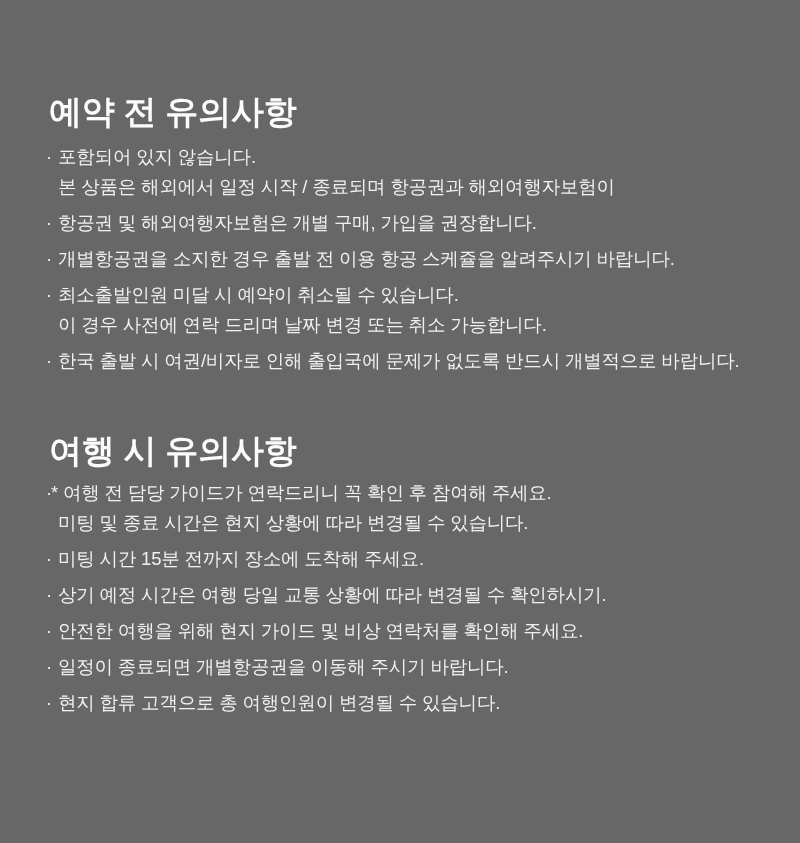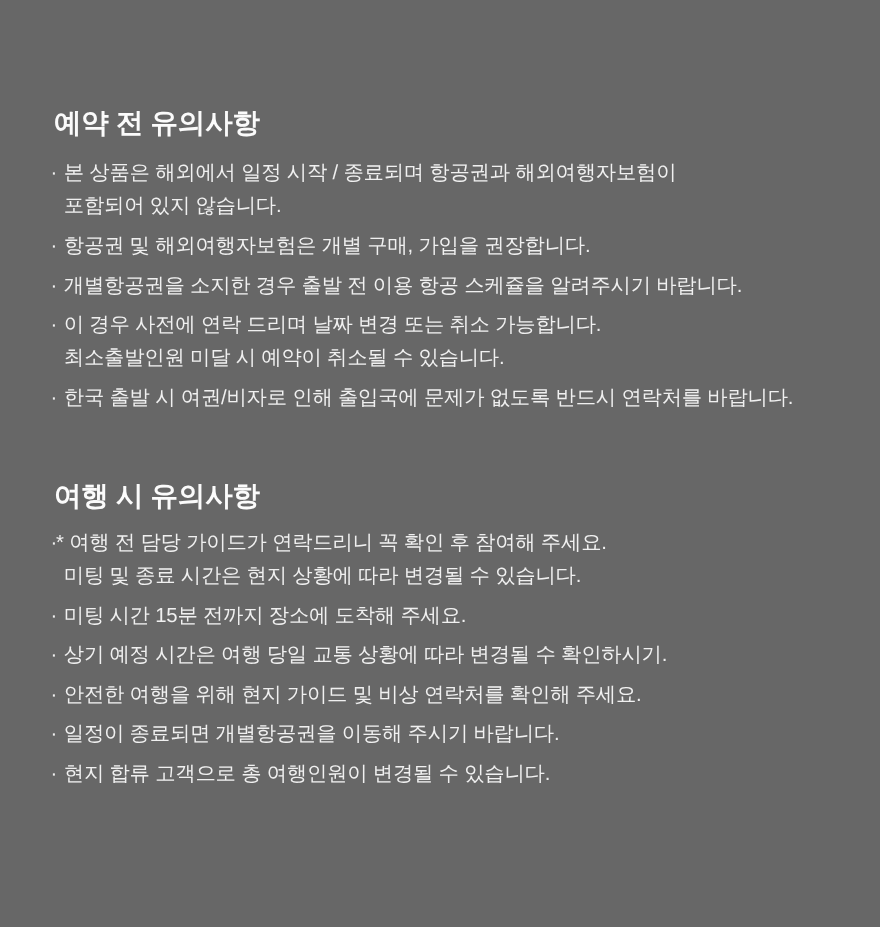--- a/index.html
+++ b/index.html
@@ -17,21 +17,21 @@
   .content {
     padding: 97px 40px 0 46px;
   }
   .section {
     margin: 0;
   }
   .section + .section {
     margin-top: 60px;
   }
   .section-title {
-    font-size: 25px;
+    font-size: 33px;
     line-height: 30px;
     font-weight: 700;
     color: #fbfbfb;
     margin: 0 0 15px 3px;
   }
   .section:nth-child(2) .section-title {
     margin-bottom: 12px;
   }
   .items {
     margin: 0;
@@ -63,39 +63,39 @@
 </head>
 <body>
 
 <div class="content">
 
   <div class="section">
     <h2 class="section-title">예약 전 유의사항</h2>
     <ul class="items">
       <li class="item">
         <span class="bullet">·</span>
+        <div class="line cont">포함되어 있지 않습니다.</div>
         <div class="line main">본 상품은 해외에서 일정 시작 / 종료되며 항공권과 해외여행자보험이</div>
-        <div class="line cont">포함되어 있지 않습니다.</div>
       </li>
       <li class="item">
         <span class="bullet">·</span>
         <div class="line main">항공권 및 해외여행자보험은 개별 구매, 가입을 권장합니다.</div>
       </li>
       <li class="item">
         <span class="bullet">·</span>
         <div class="line main">개별항공권을 소지한 경우 출발 전 이용 항공 스케쥴을 알려주시기 바랍니다.</div>
       </li>
       <li class="item">
         <span class="bullet">·</span>
+        <div class="line main">최소출발인원 미달 시 예약이 취소될 수 있습니다.</div>
         <div class="line cont">이 경우 사전에 연락 드리며 날짜 변경 또는 취소 가능합니다.</div>
-        <div class="line main">최소출발인원 미달 시 예약이 취소될 수 있습니다.</div>
       </li>
       <li class="item">
         <span class="bullet">·</span>
-        <div class="line main">한국 출발 시 여권/비자로 인해 출입국에 문제가 없도록 반드시 연락처를 바랍니다.</div>
+        <div class="line main">한국 출발 시 여권/비자로 인해 출입국에 문제가 없도록 반드시 개별적으로 바랍니다.</div>
       </li>
     </ul>
   </div>
 
   <div class="section">
     <h2 class="section-title">여행 시 유의사항</h2>
     <ul class="items">
       <li class="item">
         <span class="bullet">·</span>
         <div class="line note">* 여행 전 담당 가이드가 연락드리니 꼭 확인 후 참여해 주세요.</div>

